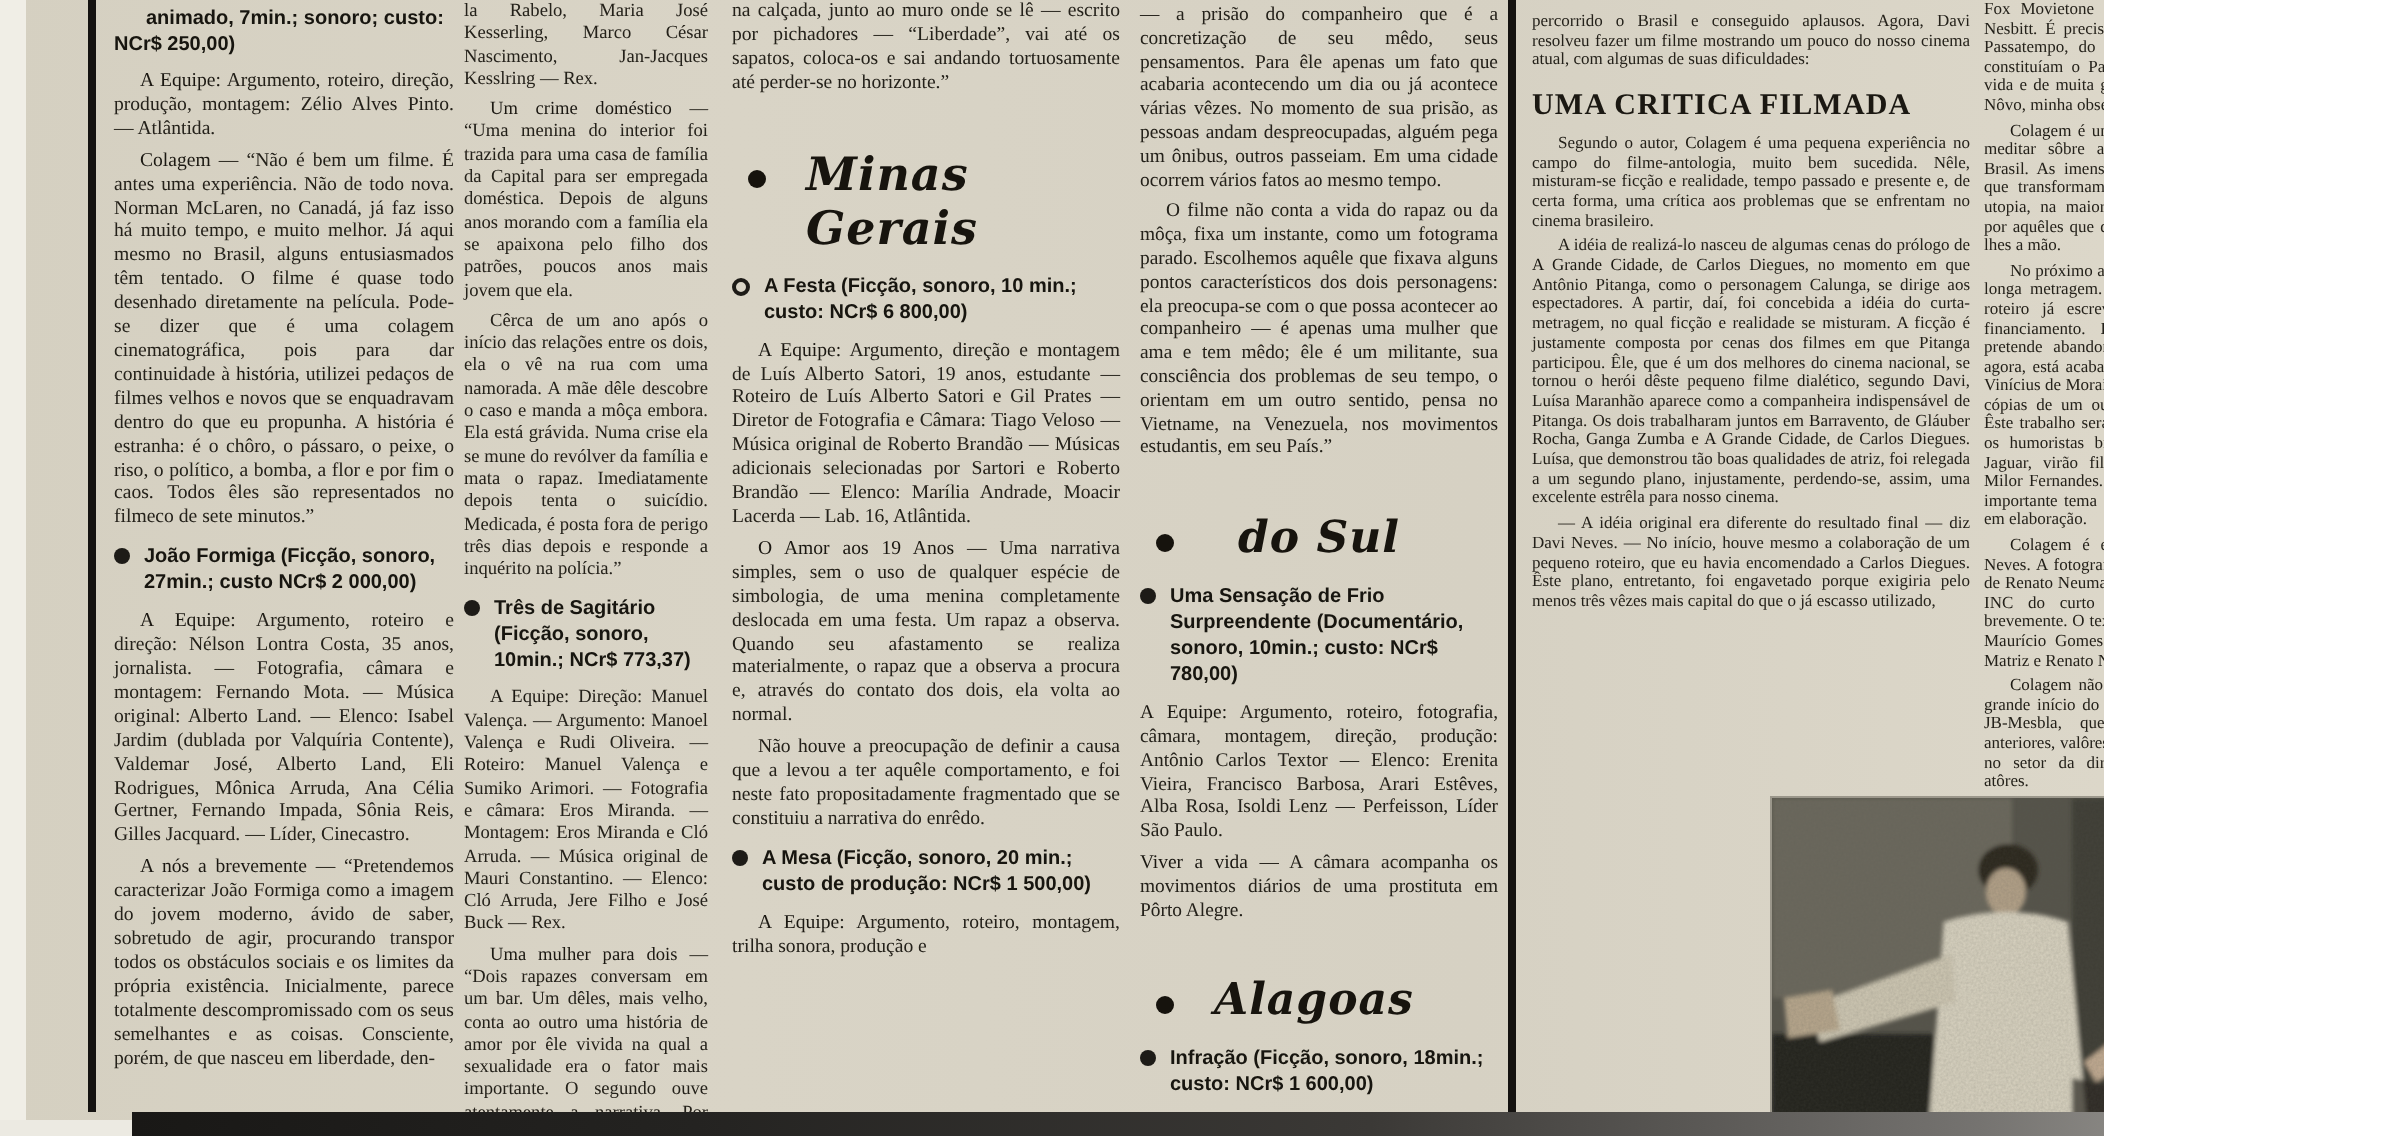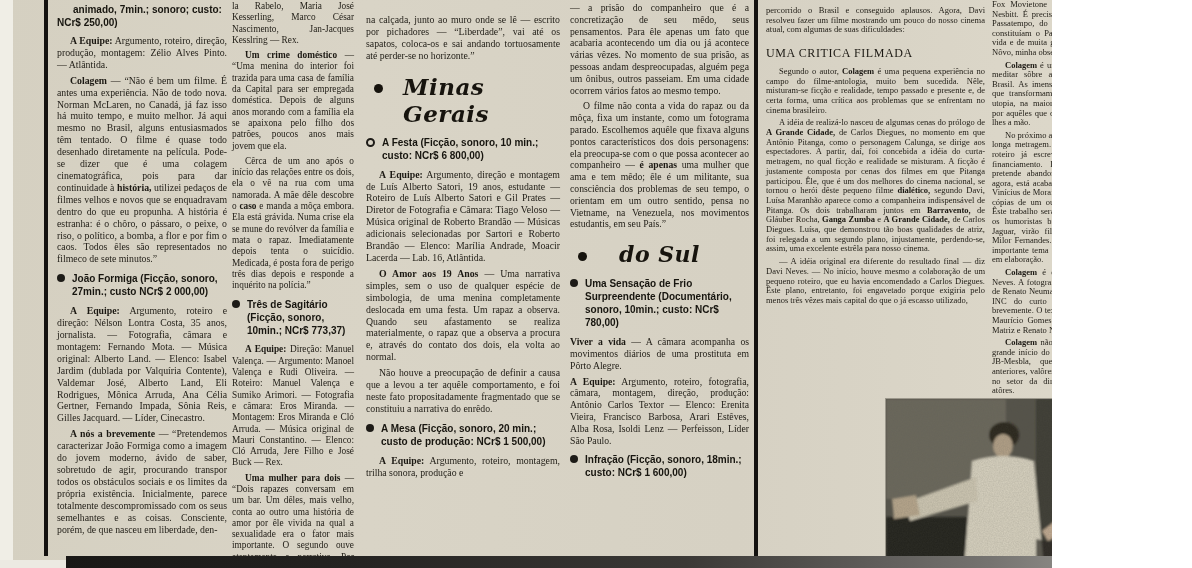--- a/index.html
+++ b/index.html
@@ -7,42 +7,42 @@
         background:linear-gradient(90deg,#d5d0c1 0%,#d9d4c6 35%,#d6d1c3 70%,#dcd7c9 100%);
         font-family:"Liberation Serif",serif;color:#24211a;}
   .paper-edge-left{position:absolute;left:0;top:0;width:13px;height:568px;background:#f0eee6;z-index:0;}
   .paper-edge-right{position:absolute;left:1168px;top:0;width:24px;height:568px;background:#e2ddd0;z-index:0;}
   .rule{position:absolute;top:0;width:4px;height:556px;background:#141210;z-index:1;}
   .rule-a{left:44px;}
   .rule-b{left:754px;}
   .col{position:absolute;text-align:justify;z-index:1;}
   .col-a{left:57px;top:3px;width:170px;font-size:9.8px;line-height:11.9px;}
   .col-b{left:232px;top:1px;width:122px;font-size:9.3px;line-height:11.3px;}
-  .col-c{left:366px;top:14px;width:194px;font-size:9.8px;line-height:11.9px;}
+  .col-c{left:366px;top:0;width:194px;font-size:9.8px;line-height:11.9px;}
   .col-d{left:570px;top:2px;width:179px;font-size:9.7px;line-height:11.8px;}
   .col-e{left:766px;top:6px;width:219px;font-size:8.5px;line-height:9.7px;}
   .col-f{left:992px;top:0;width:172px;font-size:8.5px;line-height:9.6px;}
   .para{margin:0 0 4px;text-indent:13px;}
   .para.noindent{text-indent:0;}
   .col-e .para,.col-f .para{margin-bottom:3px;}
-  b{font-weight:bold;color:#1b1812;}
+  b{font-weight:normal;color:#1b1812;}
   .entrycont{margin:0 0 6px;font-family:"Liberation Sans",sans-serif;font-weight:bold;
              font-size:10px;line-height:13px;text-indent:16px;text-align:left;color:#17150f;}
   .entry{display:flex;gap:7px;margin:7px 0;font-family:"Liberation Sans",sans-serif;
          font-weight:bold;font-size:10px;line-height:13px;text-align:left;color:#17150f;}
   .ebullet{flex:0 0 auto;width:8px;height:8px;border-radius:50%;background:#1d1b17;margin-top:2px;}
   .ebullet.hollow{background:transparent;border:2px solid #1d1b17;width:5px;height:5px;}
   .etext{flex:1;}
-  .heading{display:flex;align-items:flex-start;gap:20px;margin:11px 0 9px;padding-left:8px;}
+  .heading{display:flex;align-items:flex-start;gap:20px;margin:26px 0 9px;padding-left:8px;}
   .hbullet{width:9px;height:9px;border-radius:50%;background:#16130d;margin-top:11px;flex:0 0 auto;}
   .htext{font-family:"DejaVu Serif",serif;font-style:italic;font-weight:bold;
          font-size:22px;line-height:27px;letter-spacing:.5px;color:#17140e;}
   .col-c .htext{font-size:23px;}
   .htext .hline2{padding-left:12px;}
-  .subhead{font-weight:normal;font-size:12px;letter-spacing:.6px;margin:14px 0 8px;
+  .subhead{font-weight:bold;font-size:15px;letter-spacing:.6px;margin:14px 0 8px;
            text-align:left;text-indent:0;color:#1b1812;}
   .photo{position:absolute;left:886px;top:399px;width:272px;height:169px;z-index:2;
          box-shadow:0 0 0 1px rgba(40,38,30,.35);}
   .photo svg{display:block;}
   .right-marks{position:absolute;left:1170px;top:22px;width:4px;height:515px;z-index:2;
     background:repeating-linear-gradient(180deg,rgba(70,64,52,.55) 0 4px,transparent 4px 37px);}
   .bottom-bar{position:absolute;left:66px;top:556px;width:1126px;height:12px;z-index:3;
     background:linear-gradient(90deg,#191816 0%,#242321 25%,#3b3936 55%,#757370 82%,#aeaca6 100%);}
   .bottom-bar-cap{position:absolute;left:0;top:560px;width:66px;height:8px;background:#eceae2;z-index:3;}
 </style>
@@ -104,22 +104,28 @@
       <div class="heading">
         <span class="hbullet"></span>
         <span class="htext">
           <div class="hline2">do Sul</div>
         </span>
       </div>
       <div class="entry">
         <span class="ebullet"></span>
         <span class="etext">Uma Sensação de Frio Surpreendente (Documentário, sonoro, 10min.; custo: NCr$ 780,00)</span>
       </div>
+      <p class="para noindent"><b>A Equipe:</b> Argumento, roteiro, fotografia, câmara, montagem, direção, produção: Antônio Carlos Textor — Elenco: Erenita Vieira, Francisco Barbosa, Arari Estêves, Alba Rosa, Isoldi Lenz — Perfeisson, Líder São Paulo.</p>
       <p class="para noindent"><b>Viver a vida</b> — A câmara acompanha os movimentos diários de uma prostituta em Pôrto Alegre.</p>
-      <p class="para noindent"><b>A Equipe:</b> Argumento, roteiro, fotografia, câmara, montagem, direção, produção: Antônio Carlos Textor — Elenco: Erenita Vieira, Francisco Barbosa, Arari Estêves, Alba Rosa, Isoldi Lenz — Perfeisson, Líder São Paulo.</p>
+      <div class="heading">
+        <span class="hbullet"></span>
+        <span class="htext">
+          <div>Alagoas</div>
+        </span>
+      </div>
       <div class="entry">
         <span class="ebullet"></span>
         <span class="etext">Infração (Ficção, sonoro, 18min.; custo: NCr$ 1 600,00)</span>
       </div>
     </div>
   <div class="col col-e">
       <p class="para noindent">percorrido o Brasil e conseguido aplausos. Agora, Davi resolveu fazer um filme mostrando um pouco do nosso cinema atual, com algumas de suas dificuldades:</p>
       <div class="subhead">UMA CRITICA FILMADA</div>
       <p class="para">Segundo o autor, <b>Colagem</b> é uma pequena experiência no campo do filme-antologia, muito bem sucedida. Nêle, misturam-se ficção e realidade, tempo passado e presente e, de certa forma, uma crítica aos problemas que se enfrentam no cinema brasileiro.</p>
       <p class="para">A idéia de realizá-lo nasceu de algumas cenas do prólogo de <b>A Grande Cidade,</b> de Carlos Diegues, no momento em que Antônio Pitanga, como o personagem Calunga, se dirige aos espectadores. A partir, daí, foi concebida a idéia do curta-metragem, no qual ficção e realidade se misturam. A ficção é justamente composta por cenas dos filmes em que Pitanga participou. Êle, que é um dos melhores do cinema nacional, se tornou o herói dêste pequeno filme <b>dialético,</b> segundo Davi, Luísa Maranhão aparece como a companheira indispensável de Pitanga. Os dois trabalharam juntos em <b>Barravento,</b> de Gláuber Rocha, <b>Ganga Zumba</b> e <b>A Grande Cidade,</b> de Carlos Diegues. Luísa, que demonstrou tão boas qualidades de atriz, foi relegada a um segundo plano, injustamente, perdendo-se, assim, uma excelente estrêla para nosso cinema.</p>

